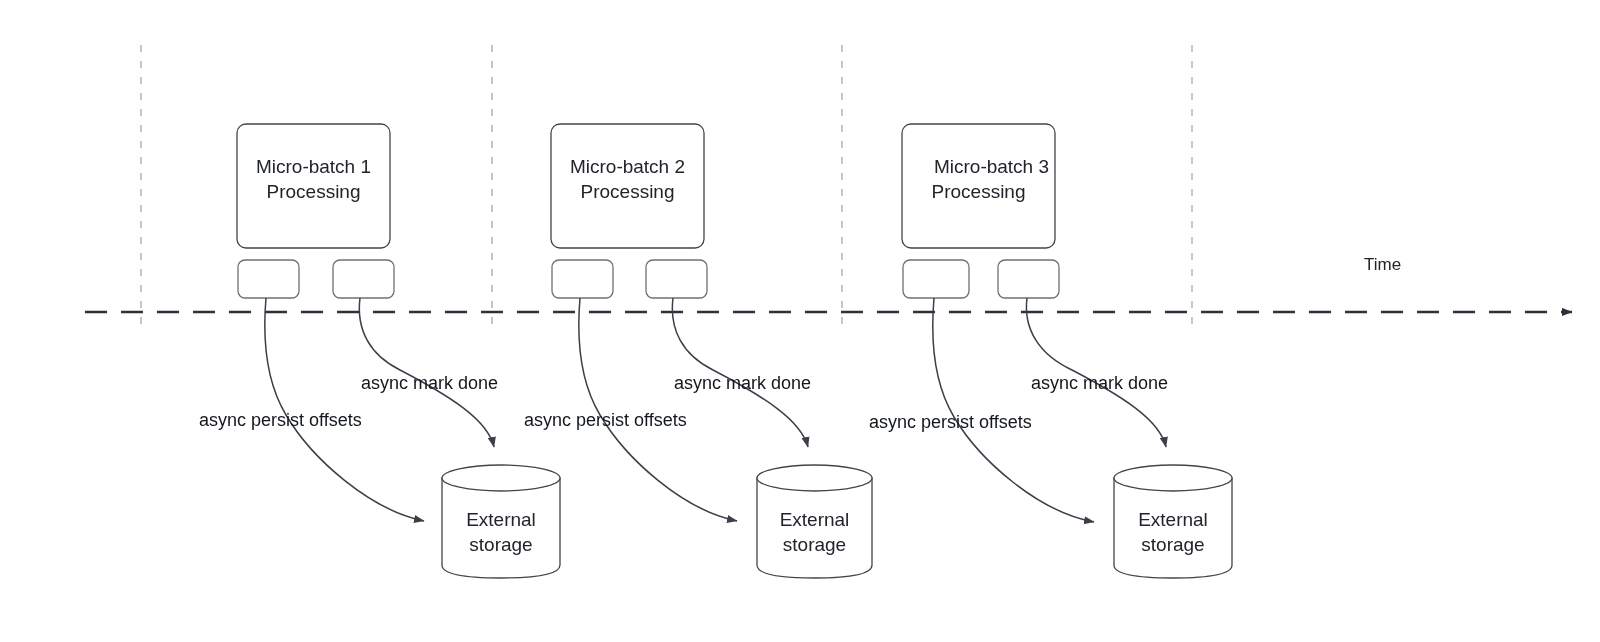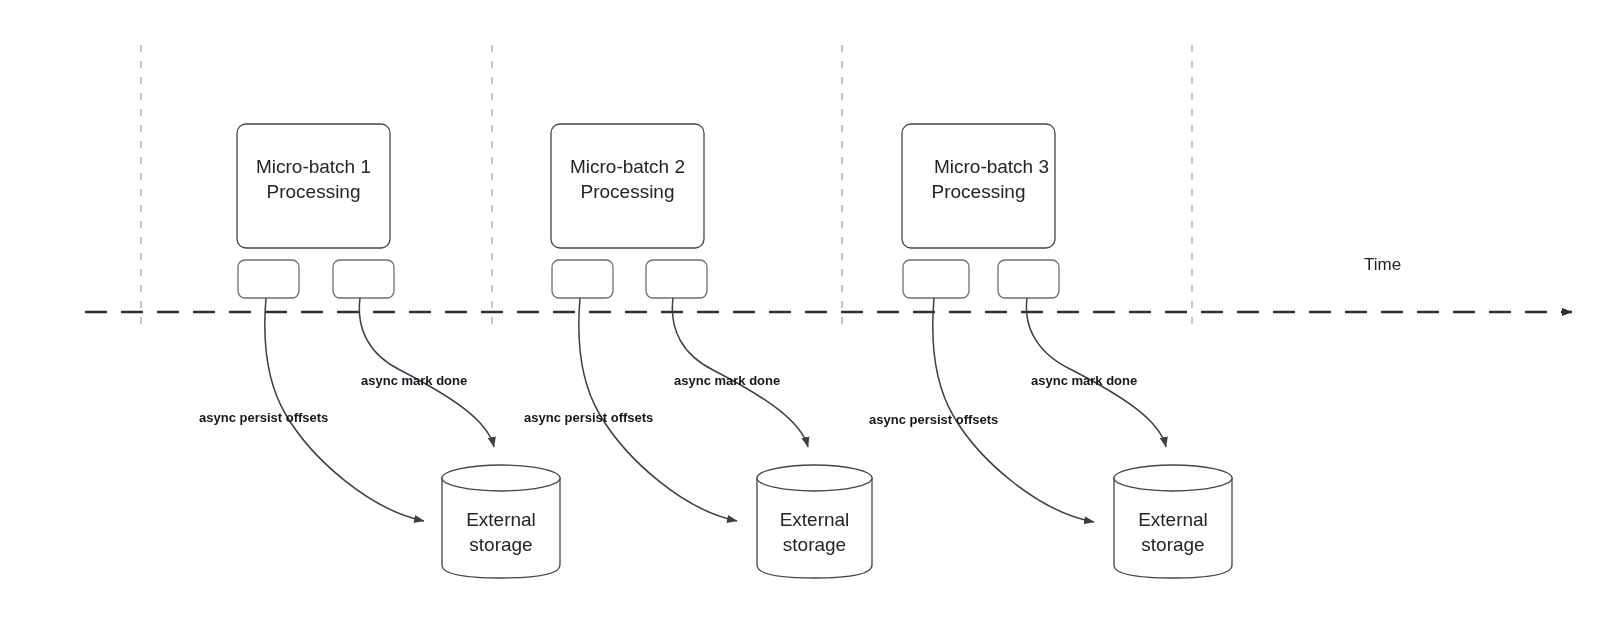--- a/index.html
+++ b/index.html
@@ -30,22 +30,22 @@
     color: #21252b;
     font-size: 19px;
     line-height: 25px;
     font-family: Liberation Sans, sans-serif;
     white-space: pre;
     pointer-events: none;
   }
   .edge-label {
     position: absolute;
     color: #13181f;
-    font-size: 13px;
-    font-weight: bold;
+    font-size: 18px;
+    font-weight: normal;
     font-family: "Liberation Sans", sans-serif;
     white-space: nowrap;
   }
   .axis-label {
     position: absolute;
     color: #21252b;
     font-size: 17px;
     font-family: "Liberation Sans", sans-serif;
     white-space: nowrap;
   }

